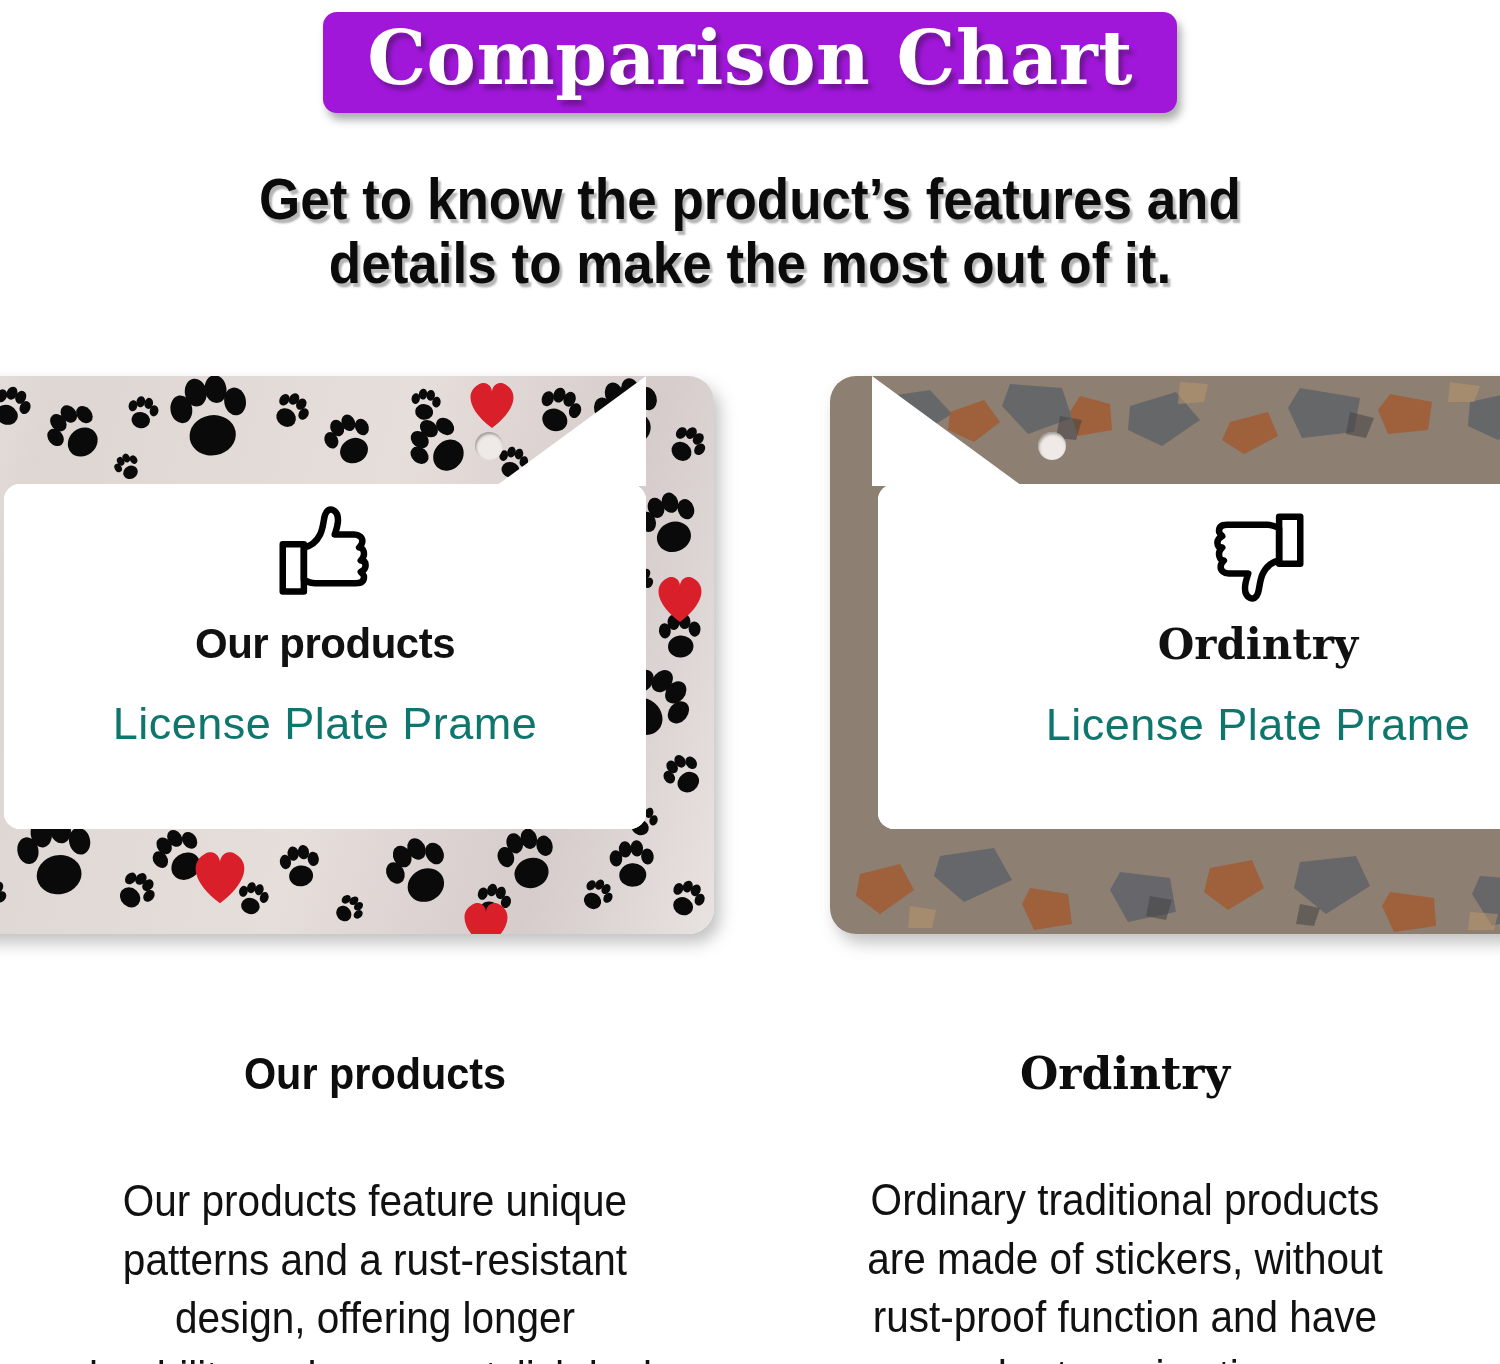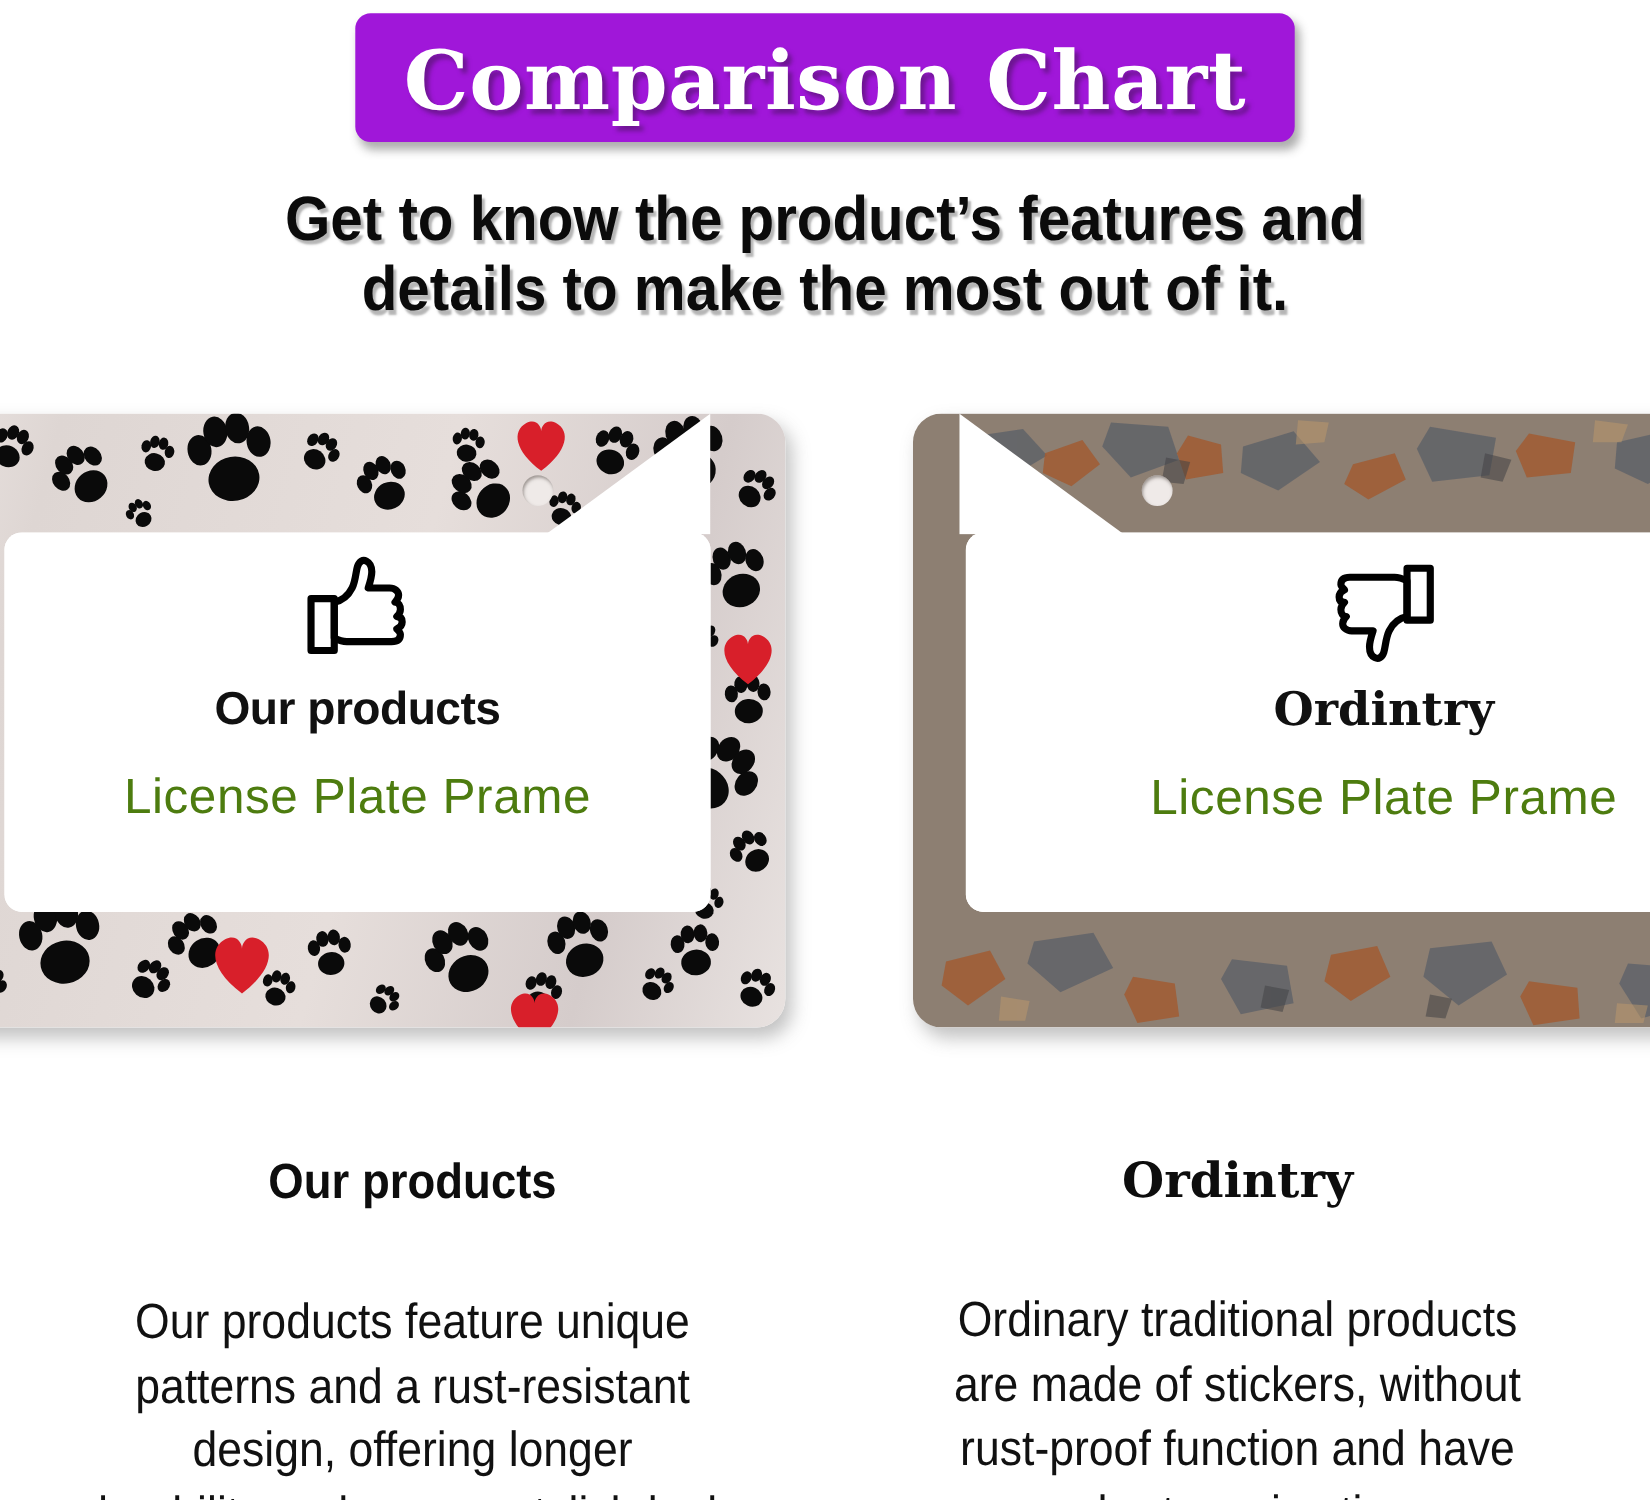--- a/index.html
+++ b/index.html
@@ -20,21 +20,21 @@
   .banner-wrap {
     position: absolute;
     left: 0; right: 0;
     top: 12px;
     display: flex;
     justify-content: center;
   }
   .banner {
     background: #a017d9;
     border-radius: 14px;
-    padding: 20px 44px 12px 44px;
+    padding: 4px 44px 12px 44px;
     box-shadow: 4px 7px 9px rgba(60,60,60,0.42);
   }
   .banner-text {
     font-family: "DejaVu Serif", "Liberation Serif", serif;
     font-weight: bold;
     font-size: 74px;
     line-height: 1.15;
     color: #ffffff;
     letter-spacing: 0.5px;
     text-shadow: 4px 5px 4px rgba(70,20,90,0.55);
@@ -169,21 +169,21 @@
     font-family: "DejaVu Serif", "Liberation Serif", serif;
     font-weight: bold;
     font-size: 42px;
     color: #111;
     margin-top: 14px;
   }
   .w-sub {
     font-family: "Liberation Sans", sans-serif;
     font-weight: 300;
     font-size: 45px;
-    color: #4d7c0f;
+    color: #0f766e;
     margin-top: 30px;
     letter-spacing: 0.5px;
   }
 
   
   .bottom {
     position: absolute;
     top: 1020px;
     left: 0;
     width: 1500px;

